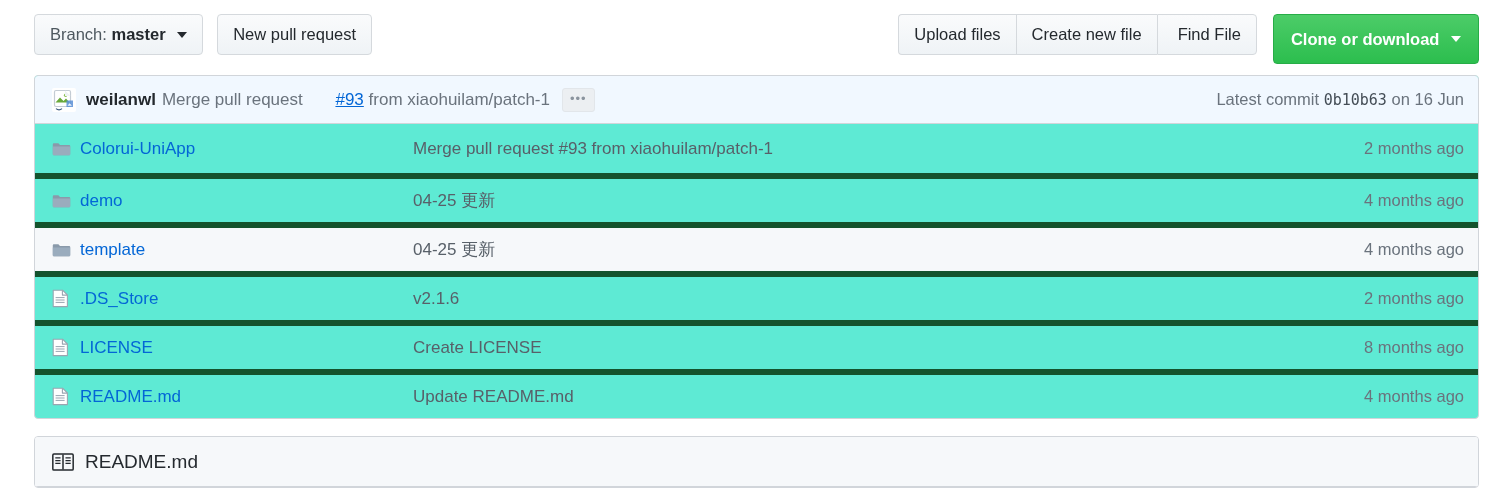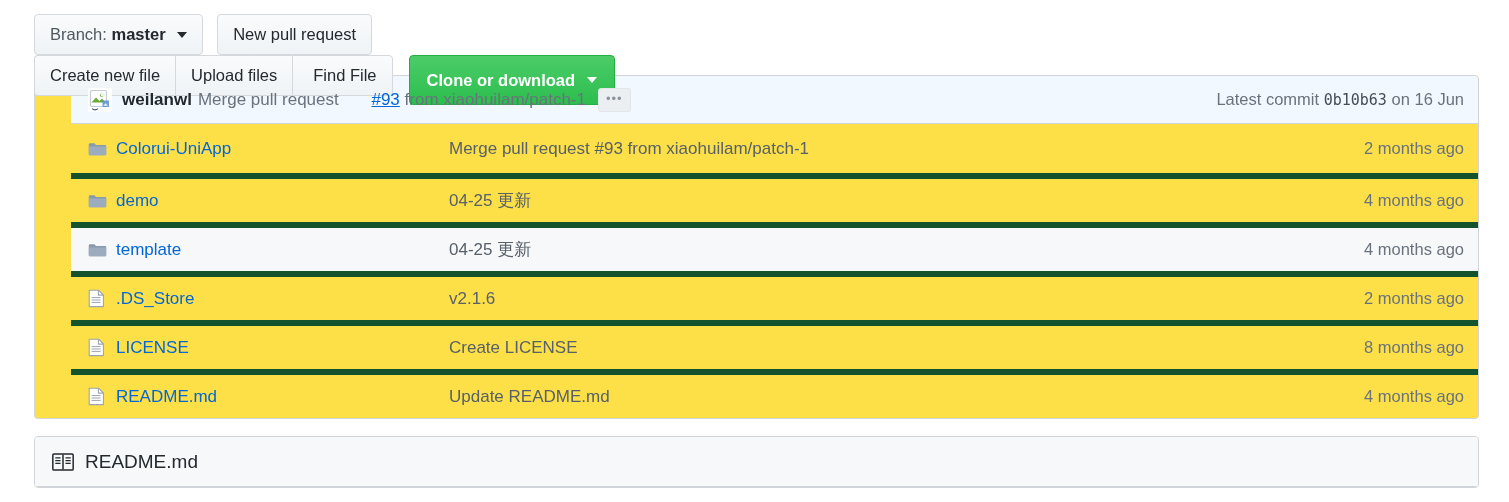--- a/index.html
+++ b/index.html
@@ -20,21 +20,20 @@
     padding: 14px 30px 0 34px;
     box-sizing: border-box;
   }
 
   
   .toolbar {
     display: flex;
     align-items: flex-start;
     justify-content: space-between;
     height: 48px;
-    flex-direction: column;
   }
   .toolbar-left { display: flex; gap: 14px; }
   .toolbar-right { display: flex; align-items: flex-start; }
 
   .btn {
     font-family: "Liberation Sans", sans-serif;
     font-size: 16.5px;
     color: #24292e;
     background: linear-gradient(#fafbfc, #eff3f6);
     border: 1px solid #d5d9dd;
@@ -85,22 +84,21 @@
     cursor: pointer;
   }
   .btn-green .caret { border-top-color: #ffffff; }
 
   
   .file-box {
     margin-top: 13px;
     border: 1px solid #d1d5da;
     border-radius: 4px;
     overflow: hidden;
-    background: #fde047;
-    padding-left: 36px;
+    background: #5eead4;
   }
 
   .commit-bar {
     background: #f1f8ff;
     border-bottom: 1px solid #d1d5da;
     display: flex;
     align-items: center;
     height: 48px;
     padding: 0 14px 0 17px;
     box-sizing: border-box;
@@ -244,22 +242,22 @@
         <span class="label-muted">Branch:</span>
         <span class="label-strong">master</span>
         <span class="caret"></span>
       </button>
 
       <button class="btn">New pull request</button>
     </div>
 
     <div class="toolbar-right">
       <div class="btn-group">
+        <button class="btn">Upload files</button>
         <button class="btn">Create new file</button>
-        <button class="btn">Upload files</button>
         <button class="btn">Find File</button>
       </div>
       <button class="btn-green">
         <span>Clone or download</span>
         <span class="caret"></span>
       </button>
     </div>
   </div>
 
   <div class="file-box">

